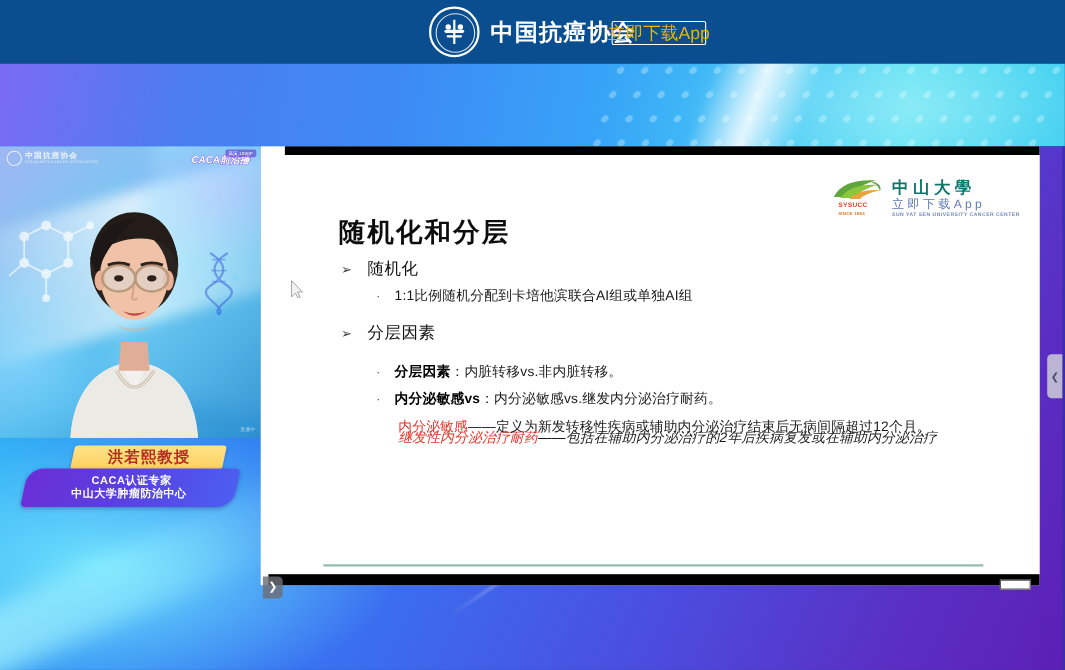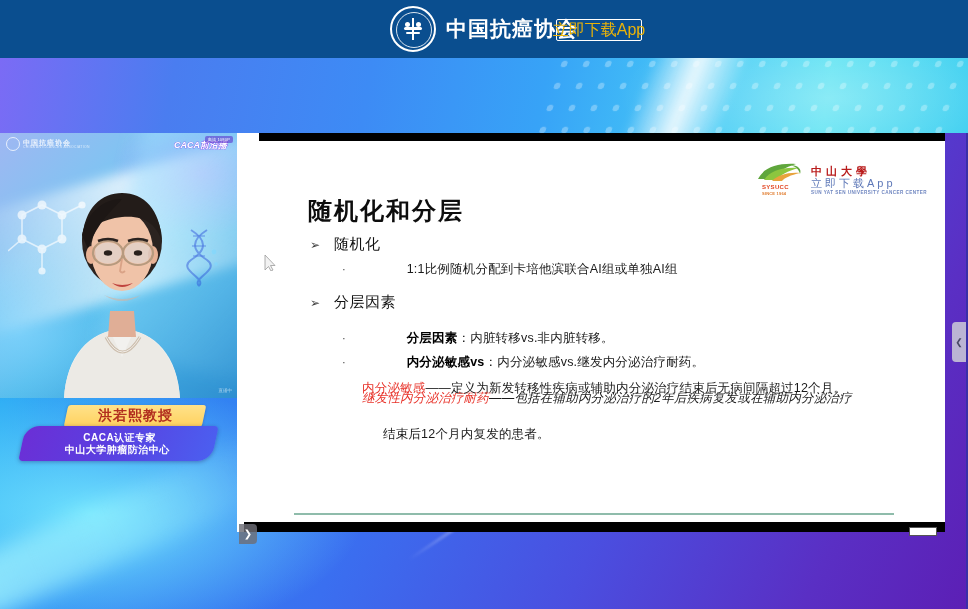--- a/index.html
+++ b/index.html
@@ -241,21 +241,21 @@
     font-size: 6px; font-weight: bold; color: #e2431f;
     letter-spacing: .3px; line-height: 1.2; white-space: nowrap;
   }
   #sysucc-mark-sub {
     position: absolute; left: 6px; top: 28px;
     font-size: 4px; font-weight: bold; color: #e07a2b;
     letter-spacing: .2px; white-space: nowrap;
   }
   #sysucc-names { display: flex; flex-direction: column; gap: 0px; }
   #sysucc-cn1 {
-    font-size: 11px; font-weight: bold; color: #b91c1c;
+    font-size: 15px; font-weight: bold; color: #0f766e;
     letter-spacing: 4px; line-height: 1.1; white-space: nowrap;
   }
   #sysucc-cn2 {
     font-size: 11px; color: #5f79b8;
     letter-spacing: 3px; line-height: 1.15; white-space: nowrap;
   }
   #sysucc-en {
     font-size: 4.6px; font-weight: bold; color: #6f86c0;
     letter-spacing: .45px; white-space: nowrap;
   }
@@ -268,21 +268,21 @@
   }
   .bullet-l1 .txt {
     font-size: 15px; font-weight: normal; color: #111111; letter-spacing: .5px;
     white-space: nowrap;
   }
   .bullet-l2 {
     position: absolute; display: flex; align-items: baseline; gap: 13px;
   }
   .bullet-l2 .dot { color: #3f3f3f; font-size: 11px; line-height: 1; }
   .bullet-l2 .txt {
-    font-size: 12.5px; color: #1a1a1a; letter-spacing: .2px; white-space: nowrap; margin-left: 48px;
+    font-size: 12.5px; color: #1a1a1a; letter-spacing: .2px; white-space: nowrap;
   }
   .bullet-l2 .txt b { font-weight: bold; color: #000; }
   .red-note {
     position: absolute; font-size: 12.5px; color: #1a1a1a;
     letter-spacing: .2px; white-space: nowrap;
   }
   .red-note .rk { color: #e8332a; }
 
   #slide-rule {
     position: absolute; left: 50px; top: 372px; width: 600px; height: 2px;
@@ -514,23 +514,20 @@
       <span class="dot">·</span>
       <span class="txt"><b>内分泌敏感vs</b><span>：内分泌敏感vs.继发内分泌治疗耐药。</span></span>
     </div>
 
     <div class="red-note" style="left:118px; top:239px;text-align:center;">
       <span class="rk">内分泌敏感</span><span>——定义为新发转移性疾病或辅助内分泌治疗结束后无病间隔超过12个月。</span>
     </div>
     <div class="red-note" style="left:118px; top:249px;font-style:italic;">
       <span class="rk">继发性内分泌治疗耐药</span><span>——包括在辅助内分泌治疗的2年后疾病复发或在辅助内分泌治疗</span>
     </div>
-    <div class="red-note" style="left:139px; top:285px;">
-      <span>结束后12个月内复发的患者。</span>
-    </div>
 
     <div id="slide-rule"></div>
   </div>
 
   <div id="slide-bottombar"></div>
   <div id="slide-bottombar-notch"></div>
 </div>
 
 <svg id="mouse-cursor" viewBox="0 0 12 16">
   <path d="M1 0 L1 15 L4.5 11.5 L7 16 L9 15 L6.5 10.5 L11 10.5 Z" fill="#f2f2f2" stroke="#9a9a9a" stroke-width="0.8"></path>

